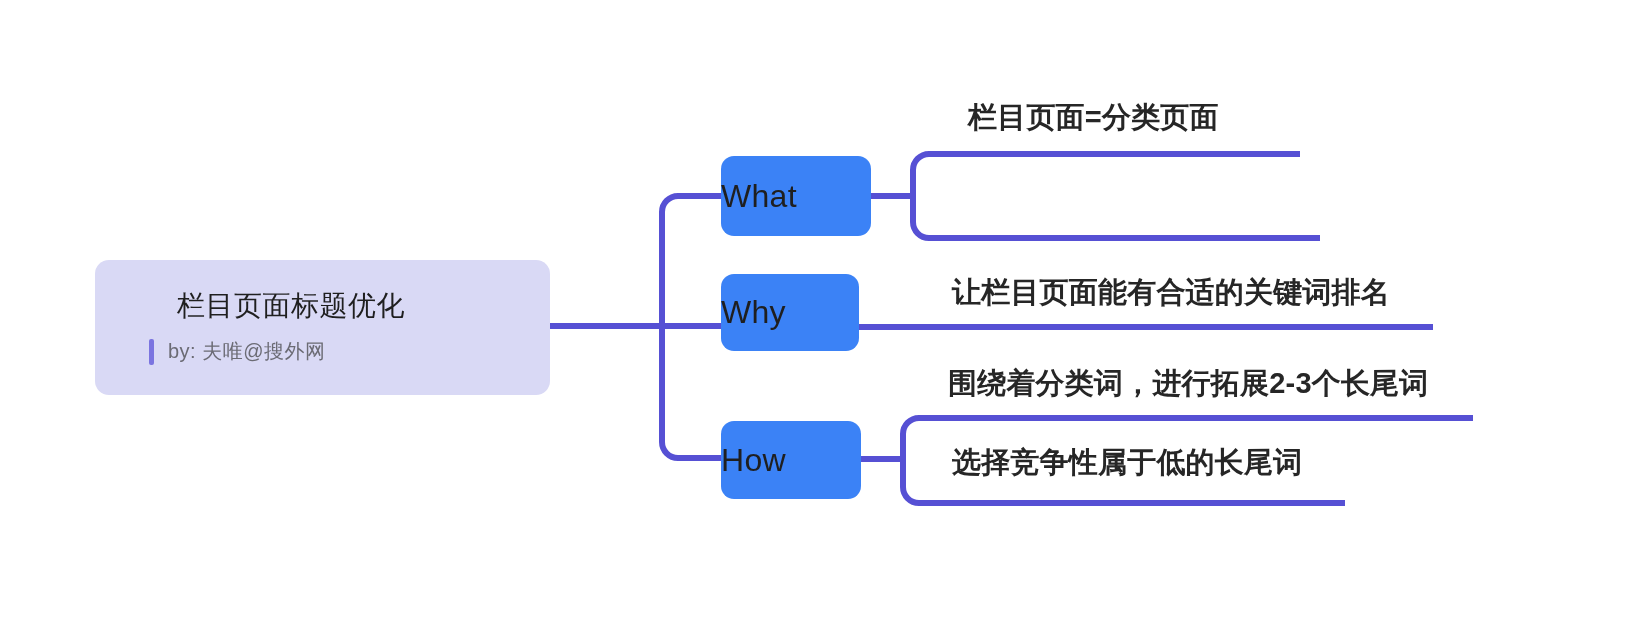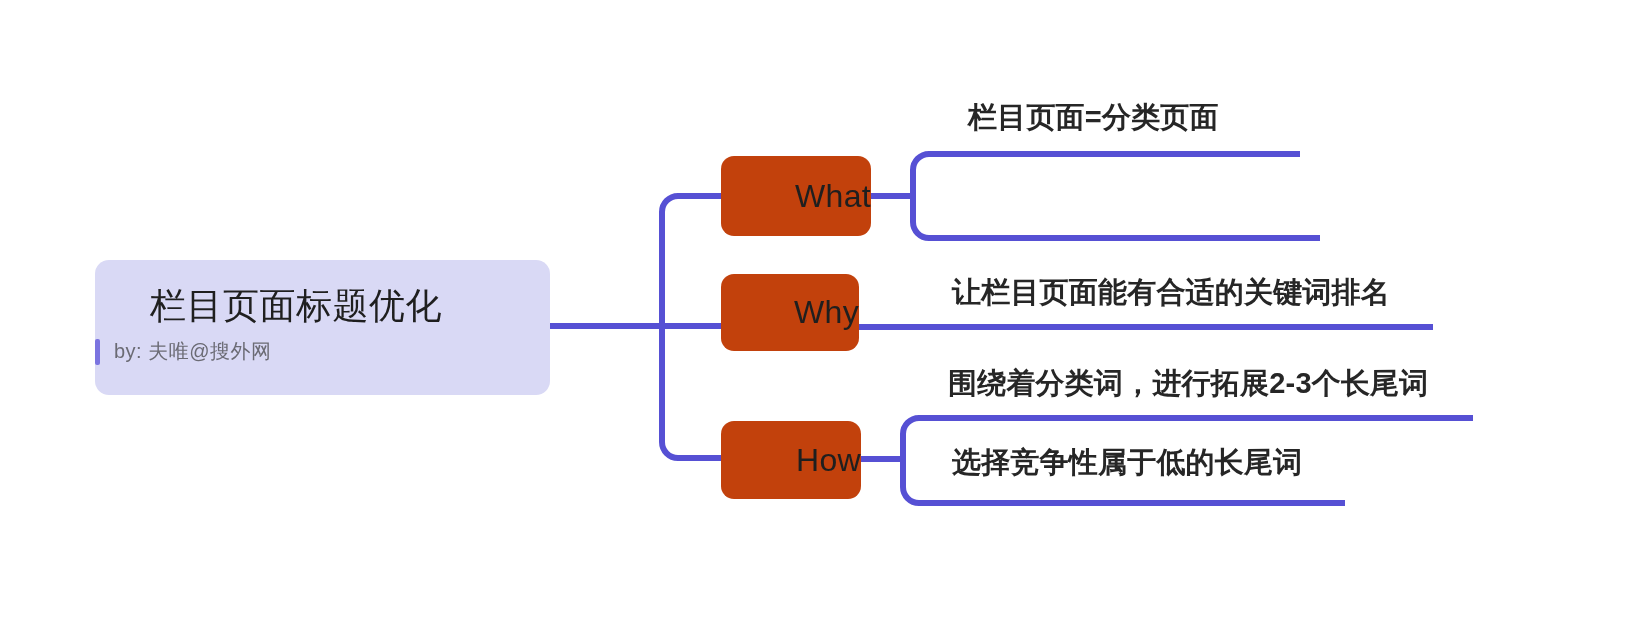--- a/index.html
+++ b/index.html
@@ -33,56 +33,57 @@
     left: 95px;
     top: 260px;
     width: 455px;
     height: 135px;
     background: #d9d9f5;
     border-radius: 14px;
     box-sizing: border-box;
     padding: 20px 0 0 0;
   }
   .root-title {
-    font-size: 36px;
+    font-size: 28px;
     line-height: 52px;
     color: #1f1f1f;
     font-weight: 400;
-    padding-left: 55px;
+    padding-left: 82px;
     letter-spacing: 0.5px;
     white-space: nowrap;
   }
   .root-sub-row {
     display: flex;
     align-items: center;
+    padding-left: 54px;
     margin-top: 6px;
   }
   .root-sub-bar {
     width: 5px;
     height: 26px;
     background: #7b74e0;
     border-radius: 2px;
     margin-right: 14px;
     flex: none;
   }
   .root-sub-text {
     font-size: 20px;
     color: #6b6b74;
     white-space: nowrap;
     letter-spacing: 0.5px;
   }
 
   
   .branch-node {
     position: absolute;
-    background: #c2410c;
+    background: #3b82f6;
     border-radius: 13px;
     display: flex;
     align-items: center;
-    justify-content: flex-end;
+    justify-content: flex-start;
     box-sizing: border-box;
   }
   .branch-label {
     font-size: 32px;
     color: #1f1f1f;
     font-weight: 400;
     letter-spacing: 0.3px;
     white-space: nowrap;
   }
   #node-what { left: 721px; top: 156px; width: 150px; height: 80px; }

